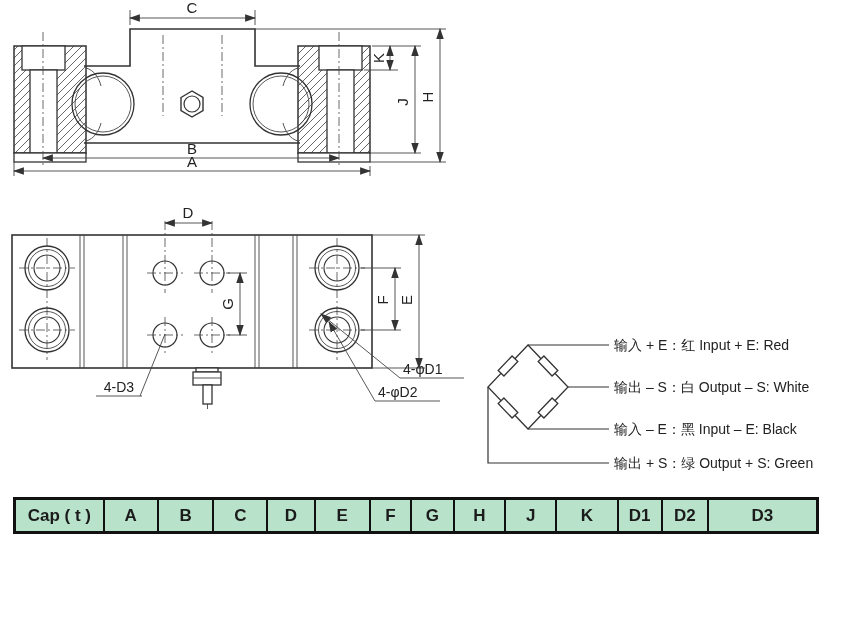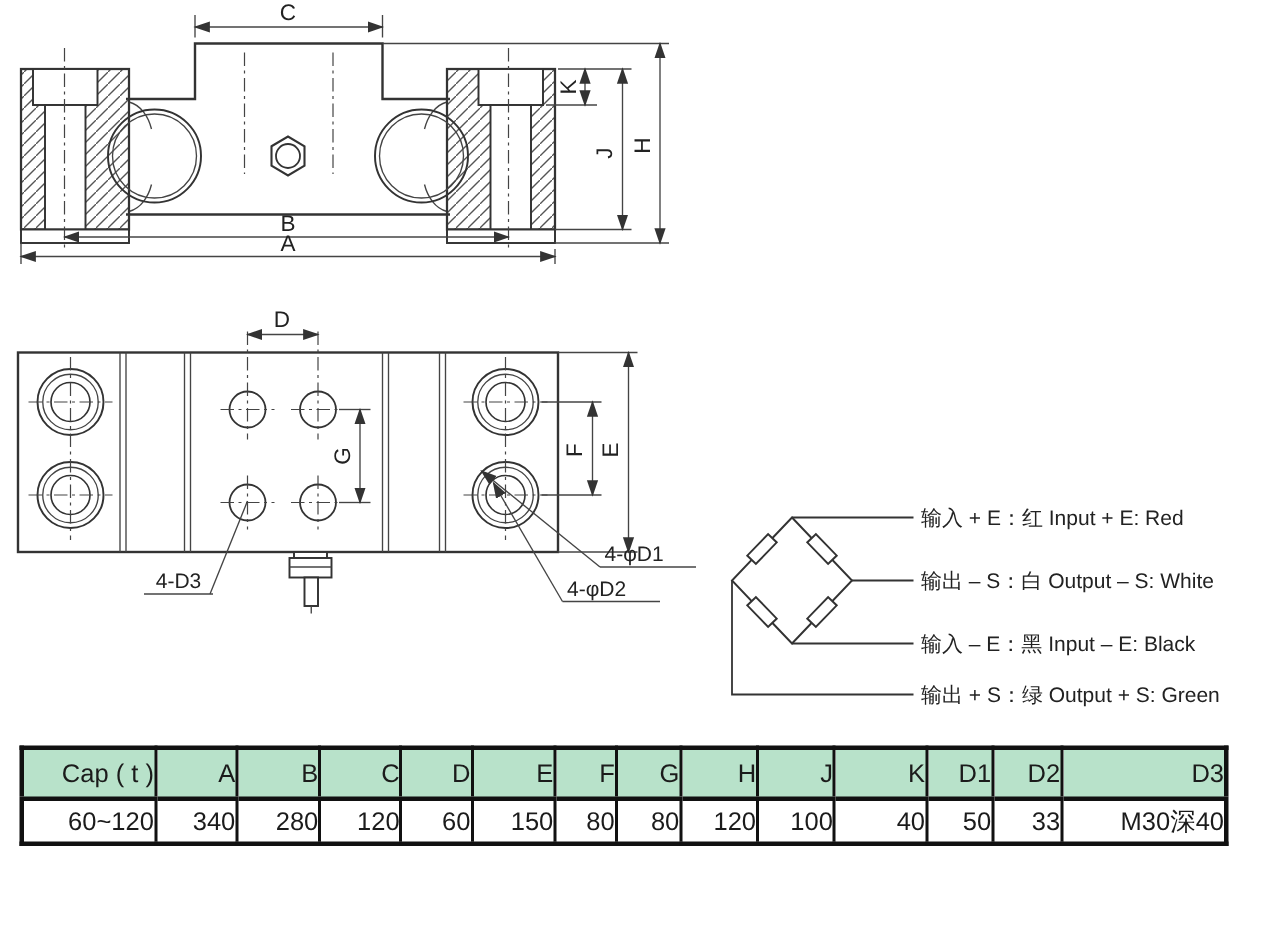--- a/index.html
+++ b/index.html
@@ -13,22 +13,22 @@
   .dimtxt{font-size:15px;}
   .calltxt{font-size:14px;}
   .wiretxt{font-size:14px;}
   .ln{stroke:#333;fill:none;}
   .thin{stroke:#444;stroke-width:0.9;fill:none;}
   .cl{stroke:#444;stroke-width:0.8;fill:none;stroke-dasharray:9 3 2 3;}
   .cut{fill:#fff;stroke:#333;stroke-width:1.3;}
   .tblwrap{position:absolute;left:13px;top:497px;}
   table.spec{border-collapse:collapse;table-layout:fixed;width:806px;
     font-size:17px;color:#1b1b1b;border:3px solid #111;}
-  table.spec th,table.spec td{border:2px solid #111;text-align:right;vertical-align:middle;
-    padding:0;height:27px;white-space:nowrap;overflow:hidden;font-weight:normal;}
+  table.spec th,table.spec td{border:2px solid #111;text-align:center;vertical-align:middle;
+    padding:0;height:27px;white-space:nowrap;overflow:hidden;font-weight:bold;}
   table.spec thead th{height:31px;border-bottom:3px solid #111;}
   .g{background:#b8e2ca;}
 </style>
 </head>
 <body>
 
 <div class="sheet">
 
   <svg id="front-view" width="452" height="196" viewBox="0 0 452 196">
     <defs>
@@ -284,32 +284,16 @@
           <th>G</th>
           <th>H</th>
           <th>J</th>
           <th>K</th>
           <th>D1</th>
           <th>D2</th>
           <th>D3</th>
         </tr>
       </thead>
       <tbody>
-        <tr>
-          <td>60~120</td>
-          <td>340</td>
-          <td>280</td>
-          <td>120</td>
-          <td>60</td>
-          <td>150</td>
-          <td>80</td>
-          <td>80</td>
-          <td>120</td>
-          <td>100</td>
-          <td>40</td>
-          <td>50</td>
-          <td>33</td>
-          <td>M30深40</td>
-        </tr>
       </tbody>
     </table>
   </div>
 </div>
 
 </body></html>

